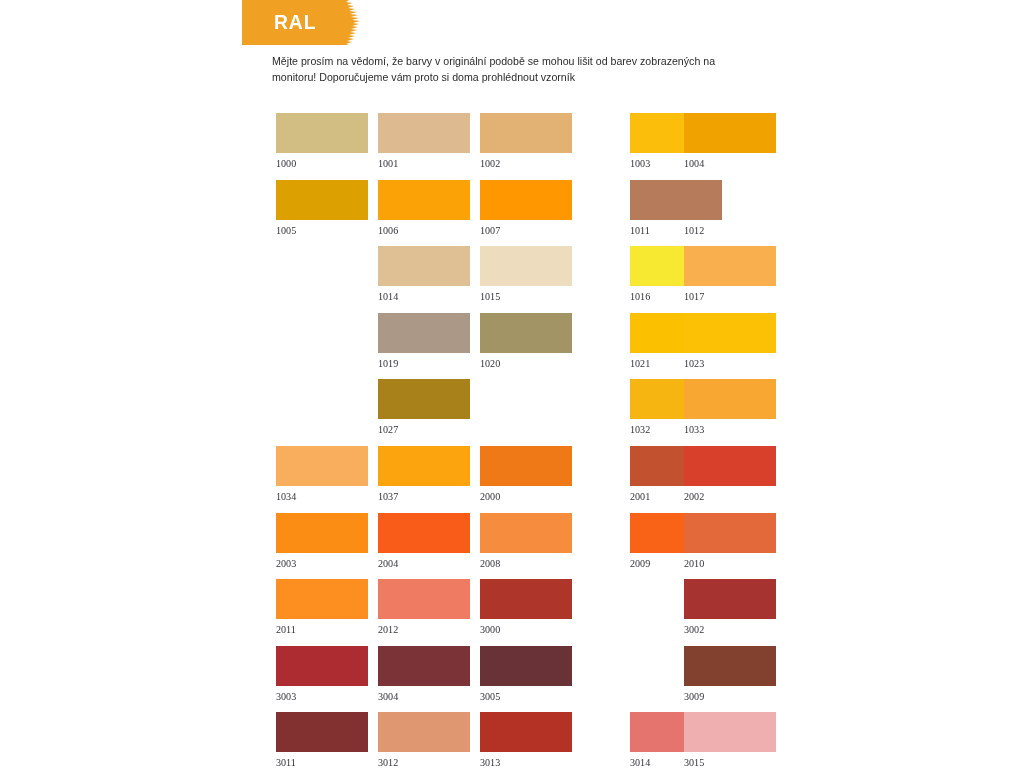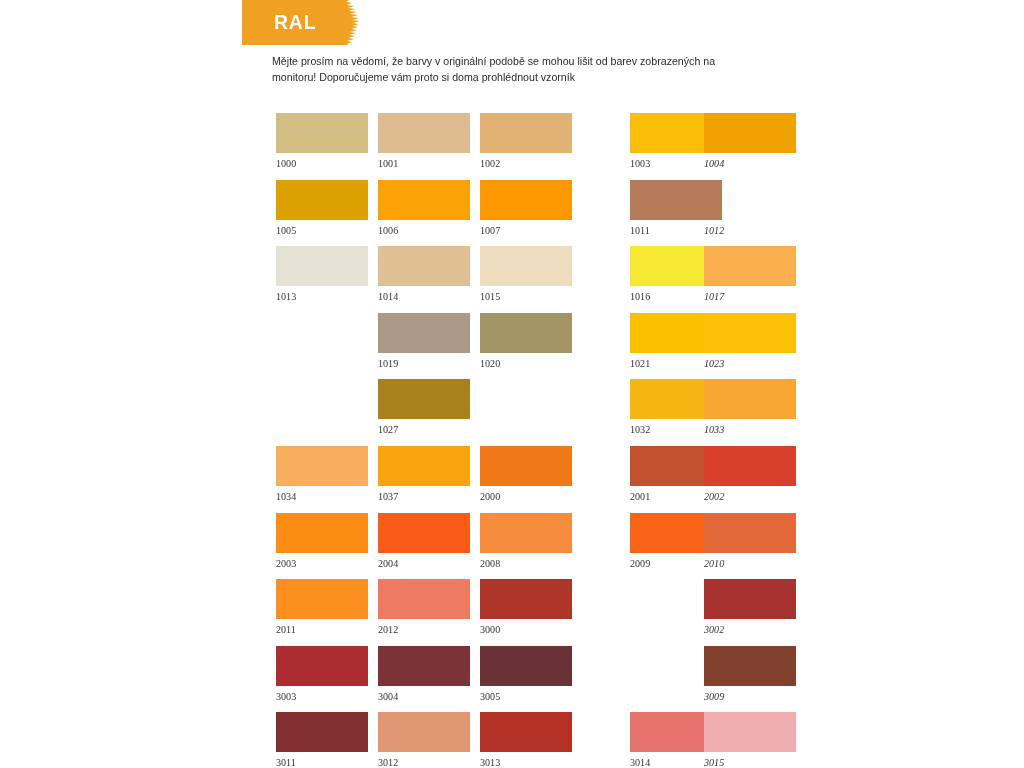--- a/index.html
+++ b/index.html
@@ -88,21 +88,21 @@
   }
   .cell {
     position: absolute;
     top: 0;
     width: 92px;
   }
   .cell-c0 { left: 0px; }
   .cell-c1 { left: 102px; }
   .cell-c2 { left: 204px; }
   .cell-c3 { left: 306px; margin-left: 48px; }
-  .cell-c4 { left: 428px; font-style: italic; }
+  .cell-c4 { left: 408px; }
 
   .swatch {
     width: 92px;
     height: 40px;
     display: block;
   }
   .swatch-label {
     margin-top: 4px;
     font-family: "Liberation Serif", serif;
     font-size: 11px;
@@ -170,24 +170,20 @@
         <div class="cell cell-c3">
           <div class="swatch" style="background-color: rgb(181, 123, 90);"></div>
           <div class="swatch-label">1011</div>
         </div>
         <div class="cell cell-c4">
           <div class="swatch"></div>
           <div class="swatch-label">1012</div>
         </div>
       </div>
       <div class="row">
-        <div class="cell cell-c0">
-          <div class="swatch" style="background-color: rgb(231, 227, 212);"></div>
-          <div class="swatch-label">1013</div>
-        </div>
         <div class="cell cell-c1">
           <div class="swatch" style="background-color: rgb(223, 192, 148);"></div>
           <div class="swatch-label">1014</div>
         </div>
         <div class="cell cell-c2">
           <div class="swatch" style="background-color: rgb(238, 220, 190);"></div>
           <div class="swatch-label">1015</div>
         </div>
         <div class="cell cell-c3">
           <div class="swatch" style="background-color: rgb(247, 232, 50);"></div>

